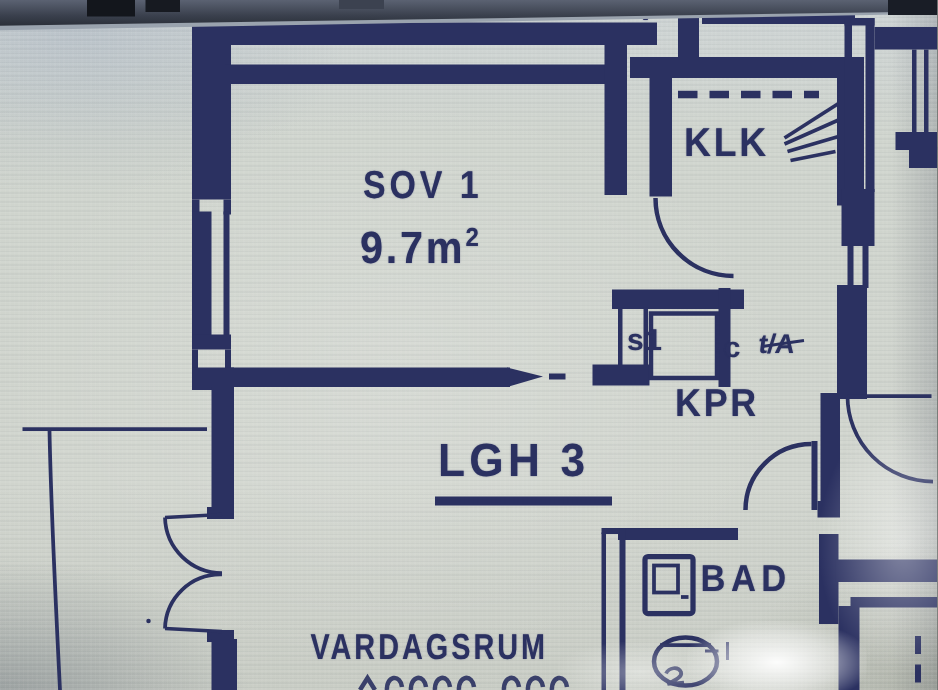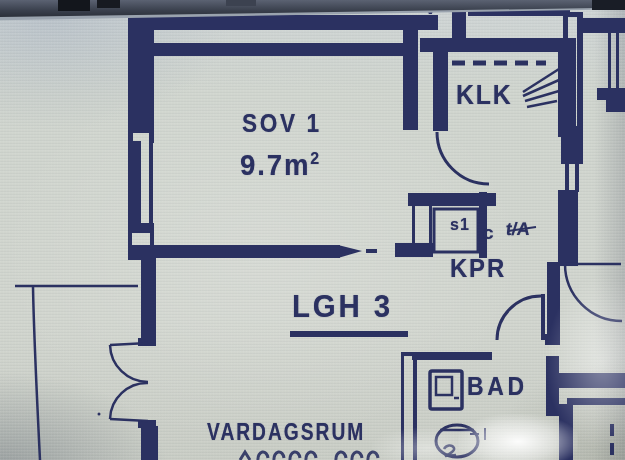--- a/index.html
+++ b/index.html
@@ -39,21 +39,21 @@
     line-height:1;
   }
   .lbl-sov1   {left:242px;top:110px;font-size:26px;letter-spacing:3px;transform:scaleX(0.87);}
   .lbl-area   {left:240px;top:150px;font-size:30px;letter-spacing:2px;transform:scaleX(0.92);}
   .lbl-area sup{font-size:0.58em;}
   .lbl-klk    {left:456px;top:82px;font-size:27px;letter-spacing:2px;transform:scaleX(0.92);}
   .lbl-kpr    {left:450px;top:255px;font-size:26px;letter-spacing:2px;transform:scaleX(0.92);}
   .lbl-lgh3   {left:292px;top:291px;font-size:31px;letter-spacing:3px;transform:scaleX(0.95);}
   .lbl-bad    {left:467px;top:374px;font-size:25px;letter-spacing:4px;transform:scaleX(0.92);}
   .lbl-vrum   {left:207px;top:420px;font-size:24px;letter-spacing:2.5px;transform:scaleX(0.80);}
-  .lbl-s1     {left:450px;top:217px;font-size:16px;letter-spacing:1px;}
+  .lbl-s1     {left:418px;top:217px;font-size:20px;letter-spacing:1px;}
   .lbl-c      {left:483px;top:223px;font-size:19px;}
   .lbl-ta     {left:507px;top:220px;font-size:18px;transform:skewX(-7deg);}
   .lbl-v      {left:424px;top:-2px;font-size:19px;}
   
   .glare{position:absolute;z-index:4;pointer-events:none;}
   .glare-toilet{left:458px;top:414px;width:120px;height:50px;
     background:radial-gradient(ellipse at 50% 55%, rgba(255,255,255,0.95), rgba(255,255,255,0.45) 45%, rgba(255,255,255,0) 75%);}
   .glare-right{left:545px;top:275px;width:95px;height:175px;
     background:radial-gradient(ellipse at 60% 50%, rgba(255,255,255,0.42), rgba(255,255,255,0) 70%);}
   .glare-bottom{left:372px;top:428px;width:110px;height:40px;

